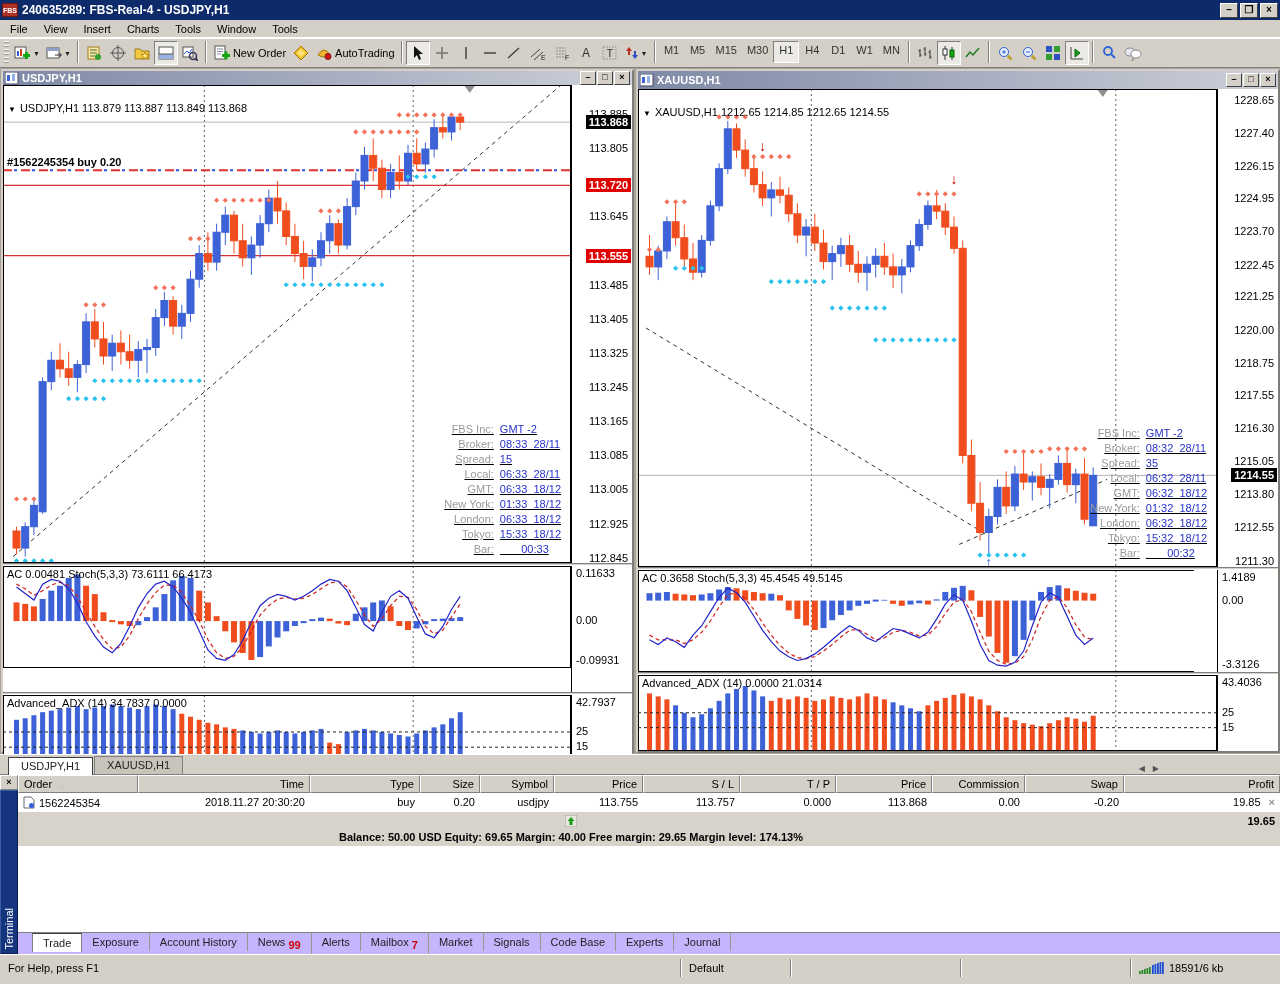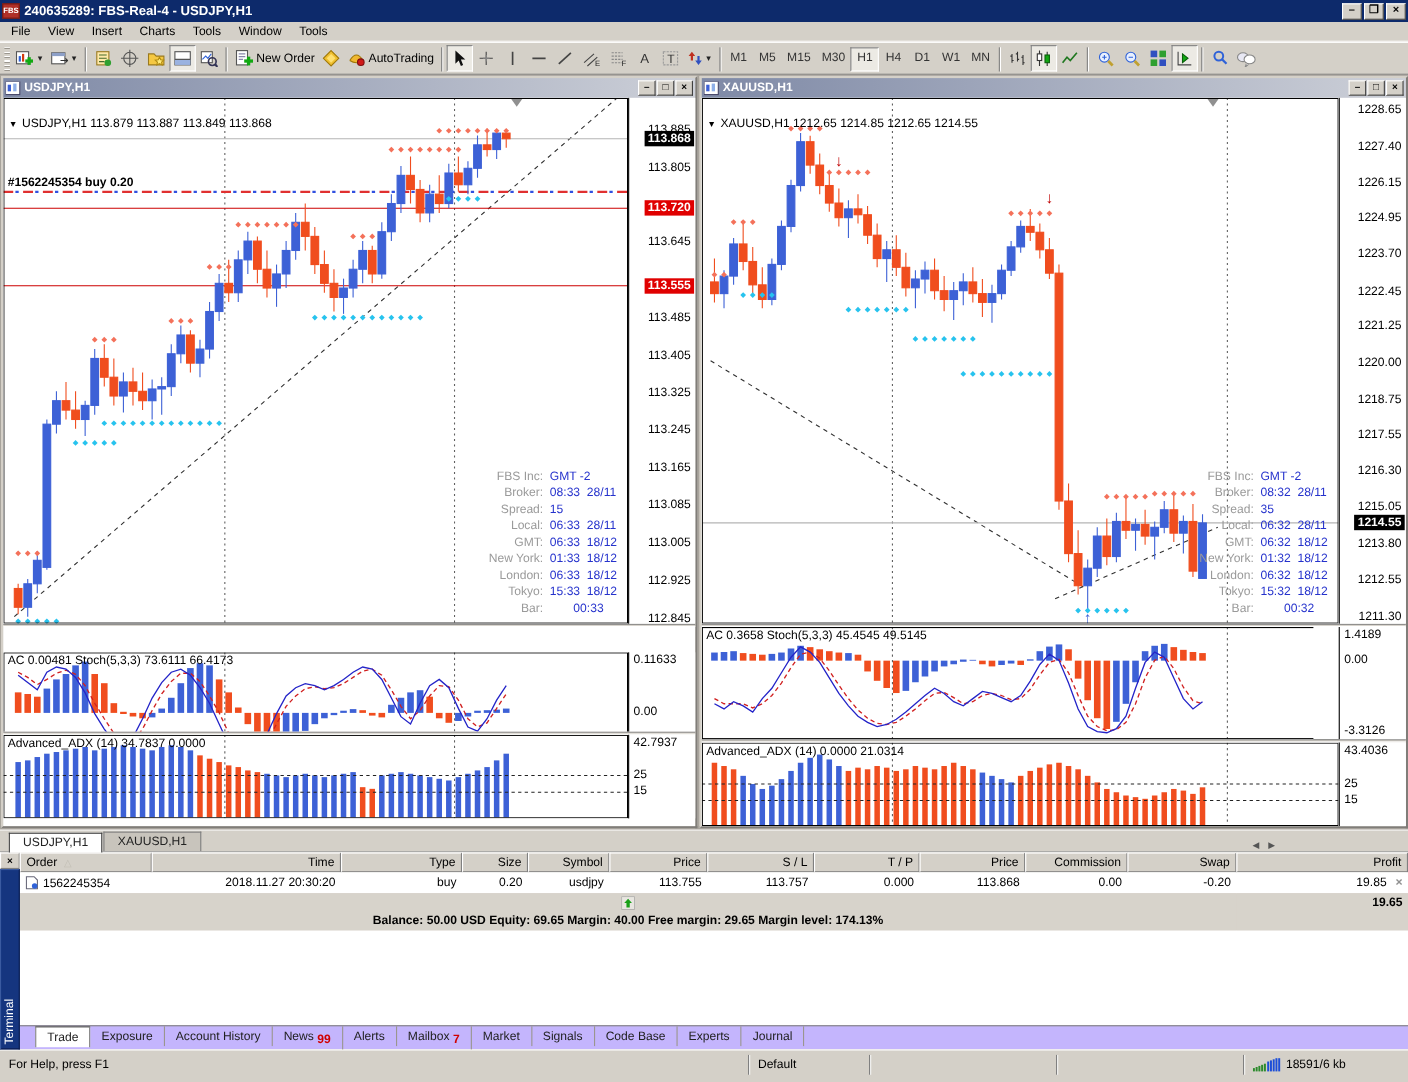--- a/index.html
+++ b/index.html
@@ -13,21 +13,21 @@
              display:flex; align-items:center; justify-content:center; margin-right:4px; }
   .title-text { font-weight:bold; font-size:12px; flex:1; white-space:nowrap; }
   .win-ctl { width:18px; height:15px; margin-left:2px; background:#d4d0c8; border:1px solid; border-color:#fff #404040 #404040 #fff;
              font-size:10px; line-height:12px; text-align:center; color:#000; font-weight:bold; }
 
   
   .menubar { height:18px; background:#d4d0c8; display:flex; align-items:center; padding-left:2px; border-bottom:1px solid #fff; }
   .menu-item { padding:2px 8px; }
 
   
-  .toolbar { height:30px; background:#d4d0c8; display:flex; align-items:flex-end; padding:2px 2px; border-top:1px solid #fff; border-bottom:1px solid #808080; }
+  .toolbar { height:30px; background:#d4d0c8; display:flex; align-items:flex-start; padding:2px 2px; border-top:1px solid #fff; border-bottom:1px solid #808080; }
   .tb-grip { width:5px; height:22px; margin:0 2px; background:repeating-linear-gradient(to bottom,#fff 0 1px,#9a968e 1px 2px,transparent 2px 4px); }
   .tb-sep { width:0; height:22px; border-left:1px solid #808080; border-right:1px solid #fff; margin:0 3px; }
   .tb-btn { height:24px; min-width:24px; display:flex; align-items:center; justify-content:center; padding:1px 2px;
             border:1px solid transparent; background:transparent; color:#000; }
   .tb-btn.pressed { border-color:#808080 #fff #fff #808080; background:#eceae4; }
   .tb-btn .lbl { margin-left:3px; font-size:11px; }
   .tb-btn .drop { margin-left:2px; font-size:7px; color:#222; }
   .tb-tf { height:22px; min-width:26px; padding:2px 4px; text-align:center; border:1px solid transparent; color:#333; }
   .tb-tf.pressed { border-color:#808080 #fff #fff #808080; background:#eceae4; }
 
@@ -44,21 +44,21 @@
   .paxis { width:61px; position:relative; background:#fff; border-left:1px solid #000; font-size:11px; }
   .ptick { position:absolute; right:4px; white-space:nowrap; color:#000; }
   .pricebox { position:absolute; right:1px; height:14px; line-height:14px; padding:0 3px; color:#fff; font-weight:bold; white-space:nowrap; }
   .pb-black { background:#000; }
   .pb-red { background:#e00000;text-align:right; }
   .psep { height:3px; background:#d4d0c8; border-top:1px solid #808080; border-bottom:1px solid #fff; }
   .ohlc-label { position:absolute; left:5px; top:17px; white-space:nowrap; color:#000; }
   .ohlc-label .tri { font-size:8px; margin-right:4px; }
   .order-label { position:absolute; font-weight:bold; color:#000; white-space:nowrap; }
   .pane-label { position:absolute; left:4px; top:2px; color:#000; white-space:nowrap; }
-  .info-panel { position:absolute; right:10px; bottom:6px; display:grid; grid-template-columns:auto auto; column-gap:6px; row-height:15px; text-align:right; }
+  .info-panel { position:absolute; right:10px; bottom:6px; display:grid; grid-template-columns:auto auto; column-gap:6px; row-height:15px; text-align:right;text-decoration:underline; }
   .info-panel .il { color:#9a9a9a; white-space:pre; line-height:15px; }
   .info-panel .iv { color:#2532cc; white-space:pre; text-align:left; line-height:15px; }
 
   
   .chart-tabs { height:20px; background:#d4d0c8; display:flex; align-items:flex-end; padding-left:8px; border-top:1px solid #fff; }
   .ctab { padding:2px 12px 3px 12px; margin-right:1px; border:1px solid #808080; border-bottom:none; background:#c8c4bc; color:#222; }
   .ctab.active { background:#fff; font-weight:normal; border-color:#404040; position:relative; top:1px; }
   .ctab-spacer { flex:1; }
   .ctab-arrows { margin-right:118px; display:flex; gap:2px; align-items:center; }
   .ctab-arrow { font-size:8px; color:#555; padding:1px 3px; }
@@ -632,21 +632,21 @@
               <span class="ptick" style="top: 364.304px;">113.085</span>
               <span class="ptick" style="top: 398.446px;">113.005</span>
               <span class="ptick" style="top: 432.589px;">112.925</span>
               <span class="ptick" style="top: 466.732px;">112.845</span>
               <span class="pricebox pb-red" style="top: 93.2946px;">113.720</span>
               <span class="pricebox pb-red" style="top: 163.714px;">113.555</span>
               <span class="pricebox pb-black" style="top: 30.1304px;">113.868</span>
             </div>
           </div>
           <div class="psep"></div>
-          <div class="pane" style="height: 72px; margin-top: 23px;">
+          <div class="pane" style="height: 126px;">
             <div class="plot">
               <svg width="568" height="102" style="position:absolute;left:0;top:0">
                 <line x1="201.39999999999998" y1="0" x2="201.39999999999998" y2="102" stroke="#606060" stroke-dasharray="2 3"></line>
                 <line x1="410.2" y1="0" x2="410.2" y2="102" stroke="#606060" stroke-dasharray="2 3"></line>
                 <rect x="10.5" y="36.42960000000001" width="6" height="18.6504" fill="#f04d1e"></rect>
                 <rect x="19.2" y="37.902" width="6" height="17.178" fill="#f04d1e"></rect>
                 <rect x="27.9" y="40.35600000000001" width="6" height="14.724" fill="#f04d1e"></rect>
                 <rect x="36.599999999999994" y="32.994" width="6" height="22.086000000000002" fill="#3d61d6"></rect>
                 <rect x="45.3" y="24.6504" width="6" height="30.429600000000004" fill="#3d61d6"></rect>
                 <rect x="54" y="19.742400000000004" width="6" height="35.3376" fill="#3d61d6"></rect>

